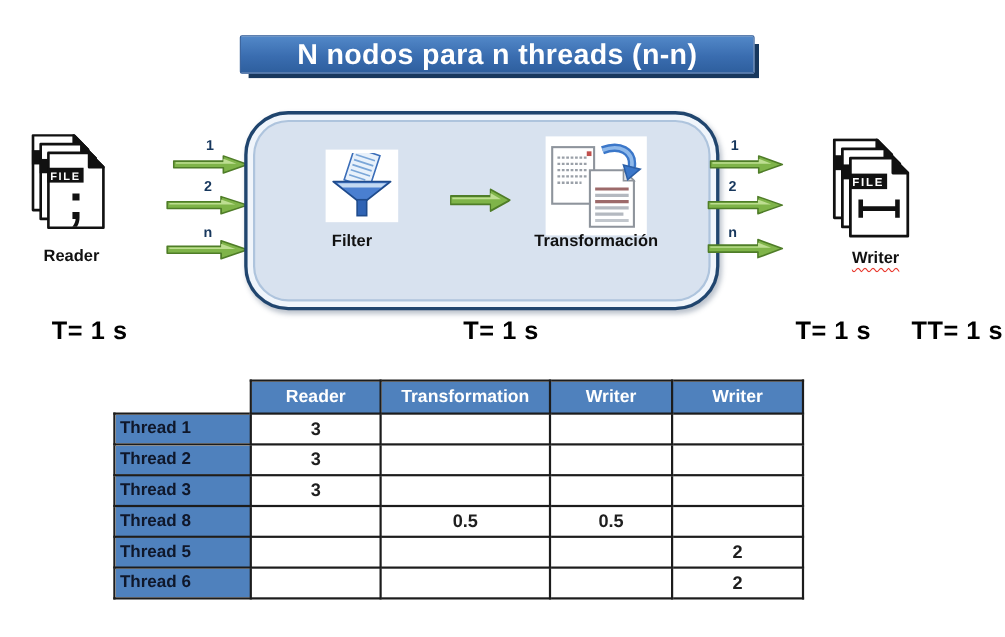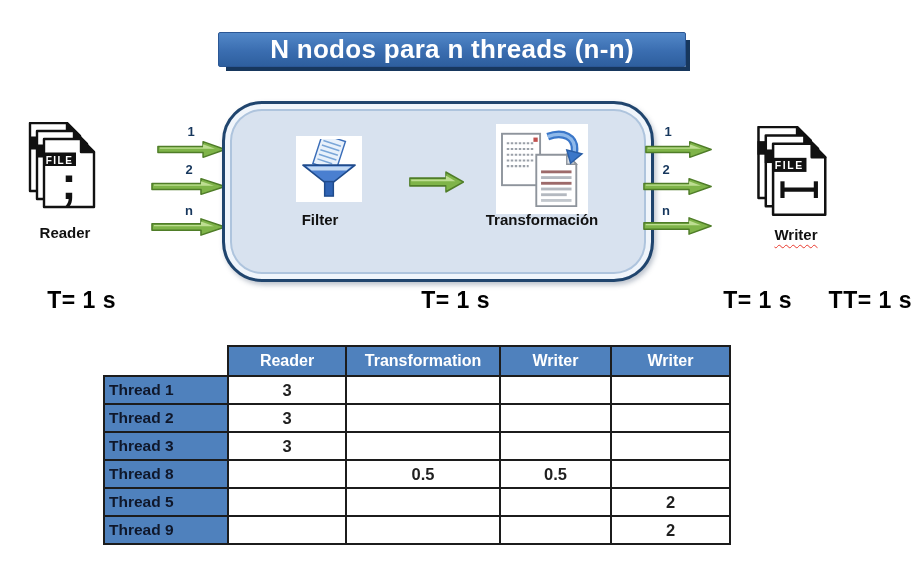--- a/index.html
+++ b/index.html
@@ -230,21 +230,21 @@
         <td></td>
       </tr>
       <tr>
         <th>Thread 5</th>
         <td></td>
         <td></td>
         <td></td>
         <td>2</td>
       </tr>
       <tr>
-        <th>Thread 9</th>
+        <th>Thread 6</th>
         <td></td>
         <td></td>
         <td></td>
         <td>2</td>
       </tr>
     </tbody>
   </table>
 
 </div>
 

